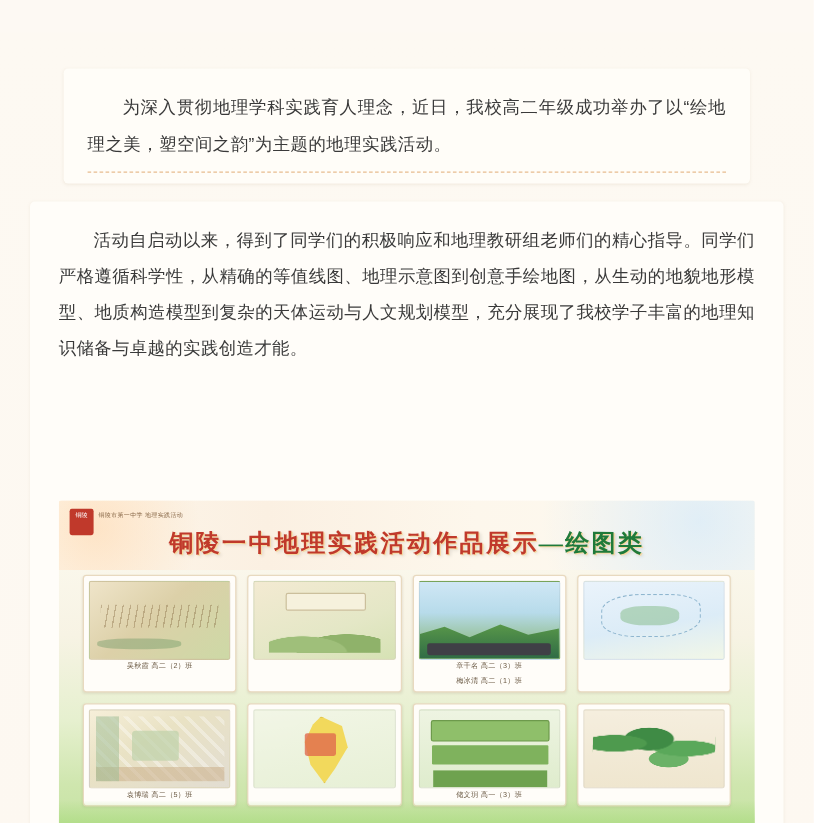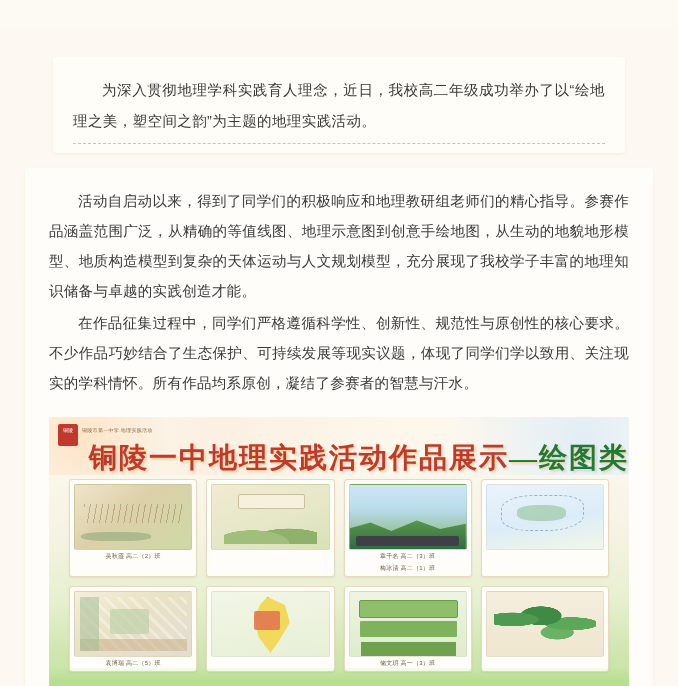--- a/index.html
+++ b/index.html
@@ -130,24 +130,24 @@
     position: absolute;
     left: 33px; top: 9px;
     font-size: 5px;
     line-height: 8px;
     color: #8a6a4a;
     letter-spacing: 0.3px;
   }
   .poster-title {
     position: absolute;
     left: 0; right: 0; top: 22px;
-    text-align: right;
+    text-align: center;
     font-family: "Liberation Serif", serif;
     font-weight: bold;
-    font-size: 28px;
+    font-size: 20px;
     letter-spacing: 2px;
     color: #c0392b;
     text-shadow: 1px 1px 0 #f7d9a0, 2px 2px 3px rgba(0,0,0,0.12);
   }
   .poster-title .accent { color: #1f7a3a; }
 
   
   .works {
     position: absolute;
     left: 20px; top: 62px;
@@ -257,22 +257,21 @@
 <body>
 
 <div class="page">
 
   <div class="intro-card">
     <div class="intro-text">为深入贯彻地理学科实践育人理念，近日，我校高二年级成功举办了以“绘地理之美，塑空间之韵”为主题的地理实践活动。</div>
   </div>
 
   <div class="body-card">
     <div class="body-inner">
-      <p class="para">活动自启动以来，得到了同学们的积极响应和地理教研组老师们的精心指导。参赛作品涵盖范围广泛，从精确的等值线图、地理示意图到创意手绘地图，从生动的地貌地形模型、地质构造模型到复杂的天体运动与人文规划模型，充分展现了我校学子丰富的地理知识储备与卓越的实践创造才能。</p>
-      <p class="para">在作品征集过程中，同学们严格遵循科学性、创新性、规范性与原创性的核心要求。不少作品巧妙结合了生态保护、可持续发展等现实议题，体现了同学们学以致用、关注现实的学科情怀。所有作品均系原创，凝结了参赛者的智慧与汗水。</p>
+      <p class="para">活动自启动以来，得到了同学们的积极响应和地理教研组老师们的精心指导。同学们严格遵循科学性，从精确的等值线图、地理示意图到创意手绘地图，从生动的地貌地形模型、地质构造模型到复杂的天体运动与人文规划模型，充分展现了我校学子丰富的地理知识储备与卓越的实践创造才能。</p>
     </div>
   </div>
 
   <div class="poster-wrap">
     <div class="poster">
       <div class="poster-top"></div>
 
       <div class="poster-badge">
         <span>铜陵</span>
       </div>

